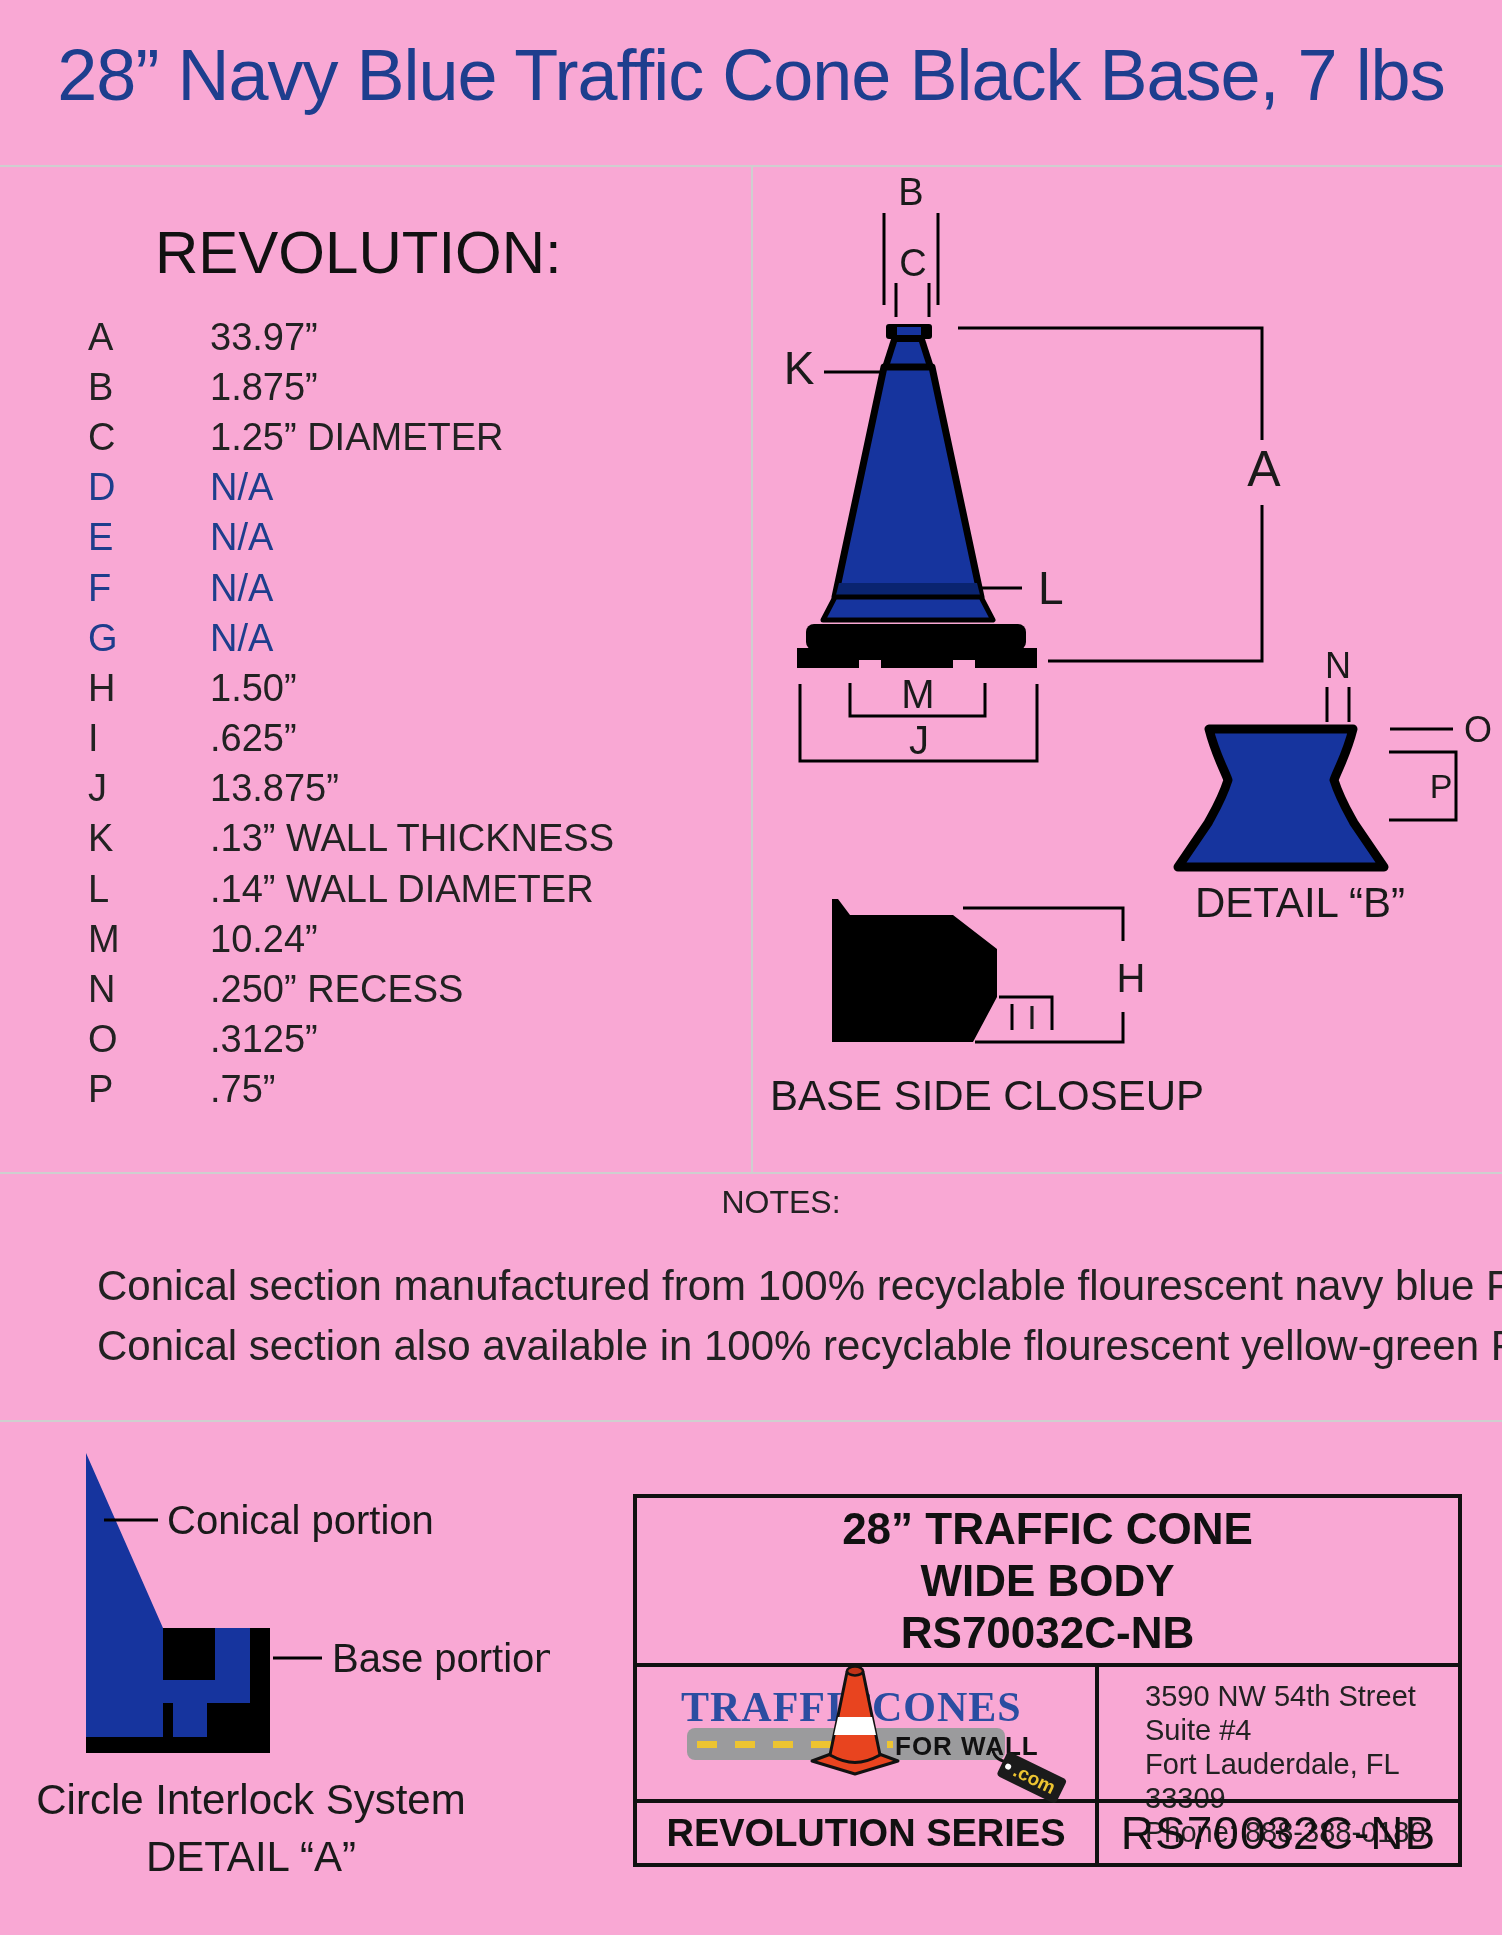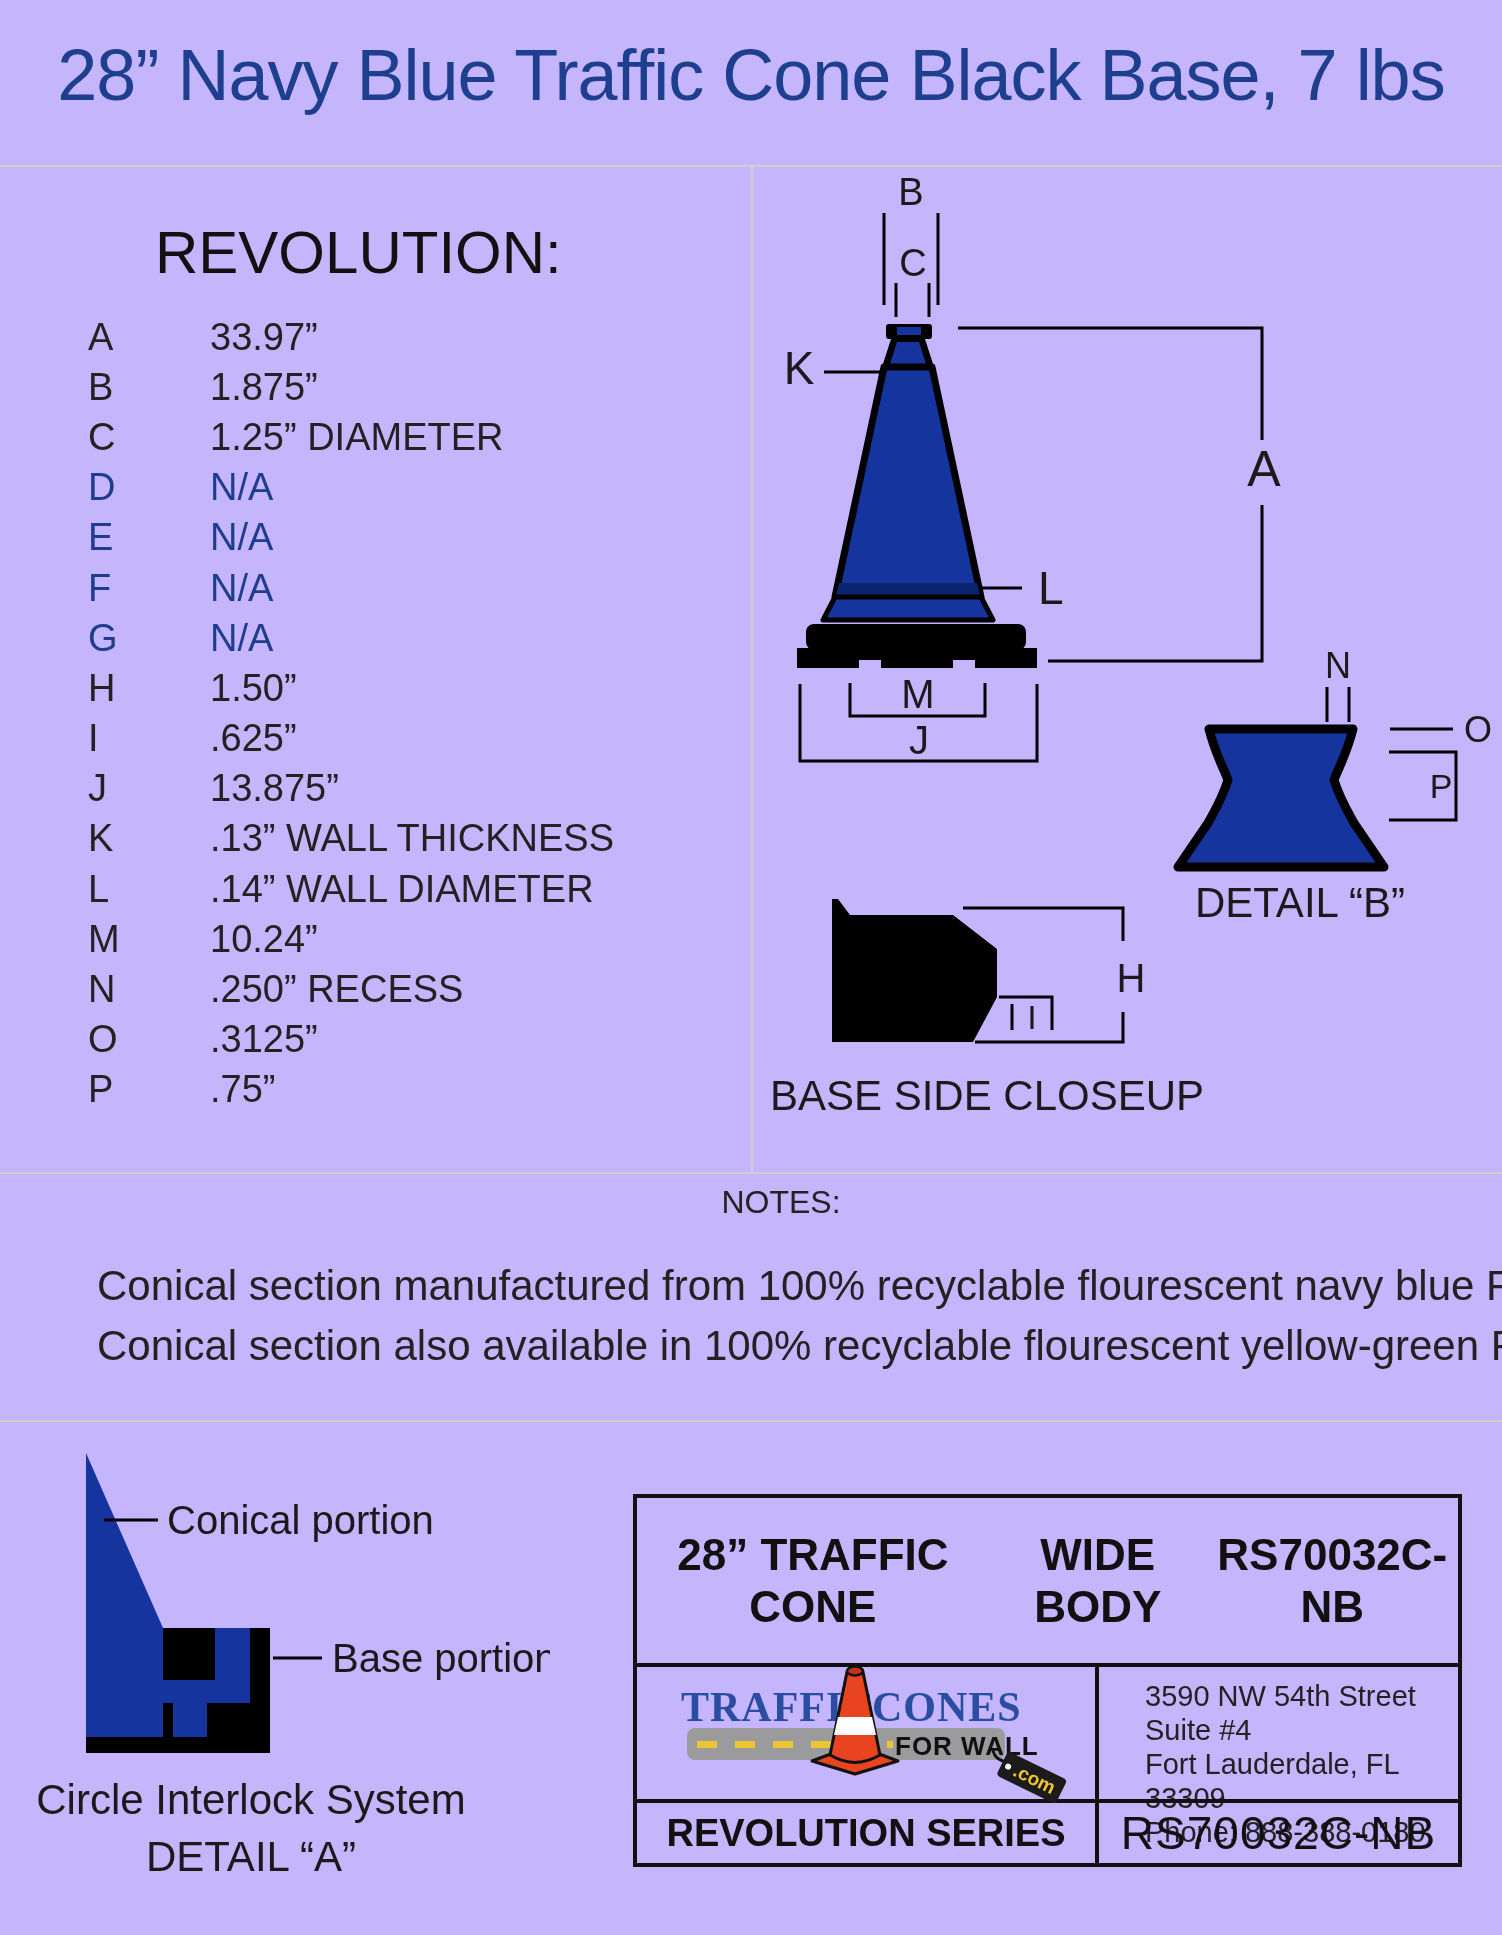--- a/index.html
+++ b/index.html
@@ -1,37 +1,37 @@
 <!DOCTYPE html>
 <html><head>
 <meta charset="utf-8">
 <style>
   html,body{margin:0;padding:0;background:#fff;}
-  .page{position:relative;width:1502px;height:1935px;background:#c4b5fd;overflow:hidden;
+  .page{position:relative;width:1502px;height:1935px;background:#f9a8d4;overflow:hidden;
         font-family:"Liberation Sans","DejaVu Sans",sans-serif;color:#1a1a1a;}
   .abs{position:absolute;}
   .hline{position:absolute;height:2px;background:#cfcfcf;left:0;width:1502px;}
   .vline{position:absolute;width:2px;background:#cfcfcf;}
   .page-title{position:absolute;top:34px;left:0;width:1502px;text-align:center;
         font-size:72px;font-weight:300;letter-spacing:-1px;color:#1e3e8e;white-space:nowrap;}
   .dim-heading{position:absolute;left:155px;top:218px;font-size:60px;font-weight:300;color:#111;}
   .dim-list{position:absolute;left:88px;top:312px;width:620px;}
   .dim-row{display:flex;height:50.2px;align-items:center;font-size:38px;font-weight:300;color:#222;}
   .dim-letter{width:122px;flex:none;}
   .dim-value{white-space:nowrap;}
   .dim-row.na{color:#1e3d8c;}
   svg text{font-family:"Liberation Sans","DejaVu Sans",sans-serif;fill:#1a1a1a;}
   .notes-heading{position:absolute;left:60px;top:1184px;width:1442px;text-align:center;
         font-size:32px;font-weight:300;color:#222;}
   .notes-body{position:absolute;left:97px;top:1256px;font-size:42px;font-weight:300;
         line-height:60px;color:#222;white-space:nowrap;}
   
   .tb{position:absolute;left:633px;top:1494px;width:829px;height:373px;box-sizing:border-box;
       border:4px solid #111;display:grid;grid-template-columns:458px 1fr;grid-template-rows:165px 136px 1fr;}
-  .tb-product{grid-column:1 / span 2;display:flex;justify-content:center;
+  .tb-product{grid-column:1 / span 2;display:flex;flex-direction:column;justify-content:center;
       align-items:center;font-weight:bold;font-size:44px;line-height:52px;color:#111;text-align:center;}
   .tb-logo-cell{border-top:4px solid #111;position:relative;overflow:visible;}
   .tb-address{border-top:4px solid #111;border-left:4px solid #111;padding:12px 0 0 46px;
       font-size:29px;line-height:34px;font-weight:400;color:#222;}
   .tb-series{border-top:4px solid #111;display:flex;align-items:center;justify-content:center;
       font-weight:bold;font-size:38px;color:#111;}
   .tb-part{border-top:4px solid #111;border-left:4px solid #111;display:flex;align-items:center;
       justify-content:center;font-size:46px;font-weight:300;letter-spacing:1px;color:#111;}
   
   .logo-road{position:absolute;left:50px;top:61px;width:318px;height:32px;background:#9b9b9d;border-radius:8px;}

